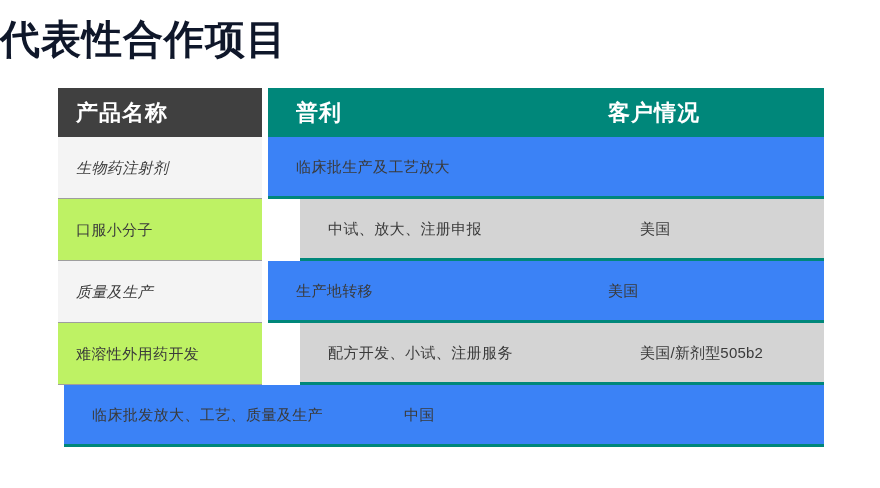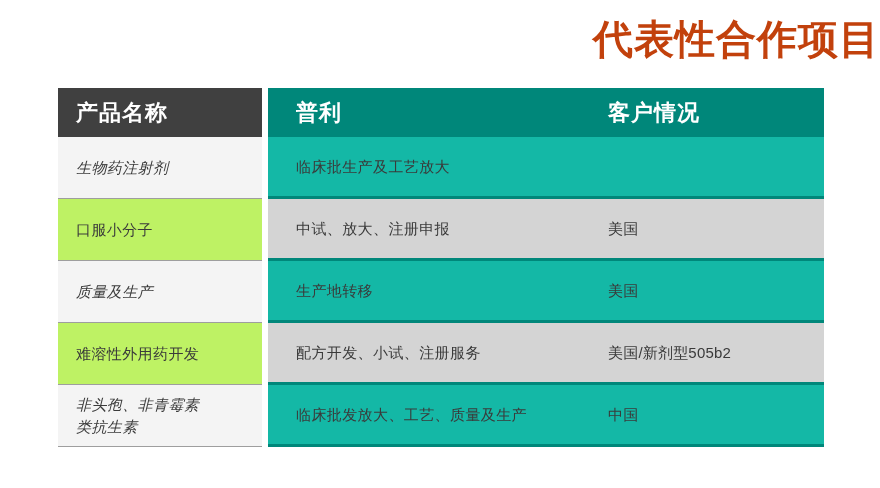--- a/index.html
+++ b/index.html
@@ -19,26 +19,26 @@
     width: 880px;
     height: 488px;
   }
 
   
   .page-title {
     position: absolute;
     left: 0;
     top: 18px;
     width: 880px;
-    text-align: right;
+    text-align: left;
     font-family: "Liberation Serif", "DejaVu Serif", serif;
     font-weight: bold;
     font-size: 40px;
     letter-spacing: 1px;
-    color: #c2410c;
+    color: #0f172a;
     line-height: 1.1;
     white-space: nowrap;
   }
 
   
   .table {
     position: absolute;
     left: 58px;
     top: 88px;
     width: 766px;
@@ -108,27 +108,28 @@
   
   .body-row .c1 {
     height: 62px;
     border-bottom: 1px solid #9e9e9e;
   }
   .body-row .band {
     height: 62px;
   }
   .body-row.odd .c1 { background: #f4f4f4; font-style: italic; }
   .body-row.odd .band {
-    background: #14b8a6;
+    background: #3b82f6;
     border-bottom: 3px solid #b91c1c;
   }
   .body-row.even .c1 { background: #bef264; }
   .body-row.even .band {
     background: #d4d4d4;
     border-bottom: 3px solid #00877a;
+    margin-left: 32px;
   }
   .body-row.odd .band { border-bottom-color: #00877a; }
 
   .body-row .cell-text {
     color: #3a3a3a;
     font-size: 15px;
     line-height: 1.45;
     letter-spacing: 0.4px;
   }
   .body-row .c3 .cell-text { letter-spacing: 0.2px; }
@@ -210,24 +211,20 @@
         <div class="c2">
           <span class="cell-text">配方开发、小试、注册服务</span>
         </div>
         <div class="c3">
           <span class="cell-text">美国/新剂型505b2</span>
         </div>
       </div>
     </div>
 
     <div class="row body-row odd">
-      <div class="c1">
-        <span class="cell-text">非头孢、非青霉素
-类抗生素</span>
-      </div>
       <div class="gap"></div>
       <div class="band">
         <div class="c2">
           <span class="cell-text">临床批发放大、工艺、质量及生产</span>
         </div>
         <div class="c3">
           <span class="cell-text">中国</span>
         </div>
       </div>
     </div>

